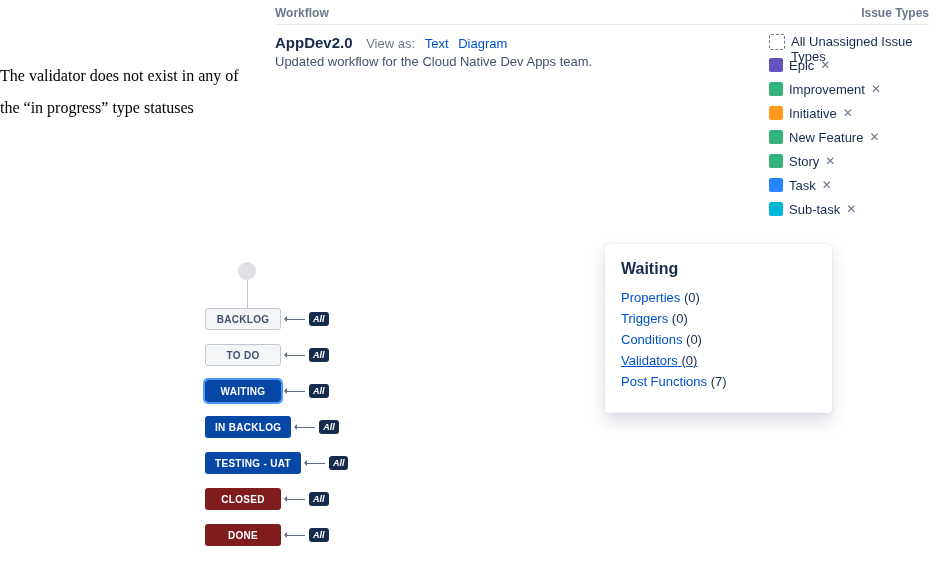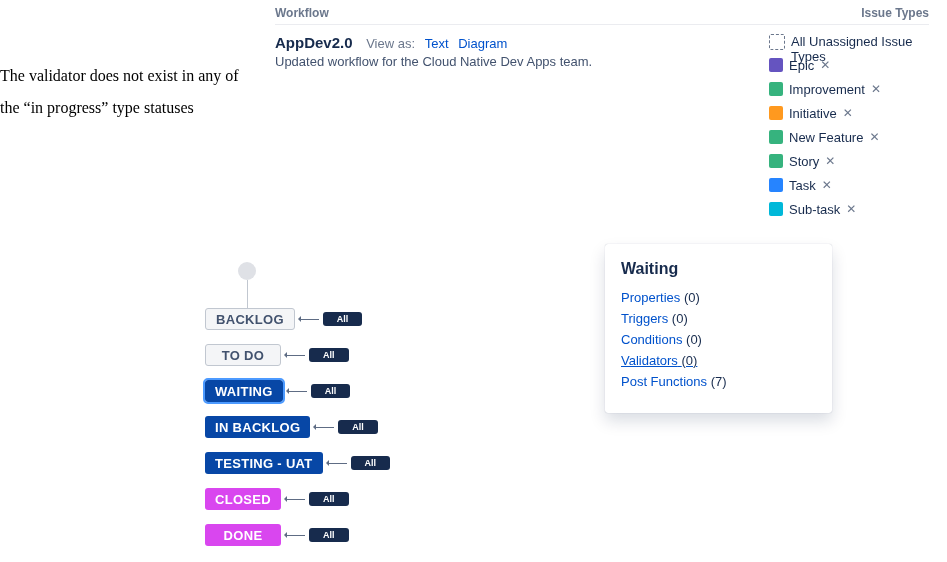--- a/index.html
+++ b/index.html
@@ -12,27 +12,27 @@
   .view-as a{color:#0052cc;text-decoration:none;margin-left:6px;cursor:pointer;}
   .wf-desc{position:absolute;left:275px;top:54px;font-size:13px;color:#42526e;}
   .issue-types{position:absolute;right:18px;top:34px;width:160px;}
   .it-row{display:flex;align-items:flex-start;height:24px;font-size:13px;color:#172b4d;cursor:pointer;}
   .it-icon{width:14px;height:14px;border-radius:2px;display:inline-flex;align-items:center;justify-content:center;font-size:10px;font-weight:700;color:#fff;margin-right:6px;flex-shrink:0;}
   .it-unassigned{border:1px dashed #6b778c;background:#fff;}
   .it-x{color:#6b778c;margin-left:6px;font-size:12px;cursor:pointer;}
   .diagram{position:absolute;left:205px;top:270px;}
   .start-circle{position:absolute;left:33px;top:-8px;width:18px;height:18px;border-radius:50%;background:#dfe1e6;}
   .status-row{position:relative;height:22px;margin-bottom:14px;display:flex;align-items:center;}
-  .status{min-width:76px;height:22px;padding:0 10px;display:flex;align-items:center;justify-content:center;font-size:13px;font-weight:700;letter-spacing:.3px;border-radius:3px;box-sizing:border-box;}
+  .status{min-width:76px;height:22px;padding:0 10px;display:flex;align-items:center;justify-content:center;font-size:10px;font-weight:700;letter-spacing:.3px;border-radius:3px;box-sizing:border-box;}
   .st-todo{background:#f4f5f7;border:1px solid #c1c7d0;color:#42526e;}
   .st-inprog{background:#0747a6;color:#fff;}
-  .st-done{background:#d946ef;color:#fff;}
+  .st-done{background:#7f1d1d;color:#fff;}
   .arrow-in{width:20px;height:1px;background:#5e6c84;margin:0 4px;position:relative;}
   .arrow-in::before{content:"";position:absolute;left:-4px;top:-3px;border:3px solid transparent;border-right-color:#5e6c84;}
-  .all-badge{background:#172b4d;color:#fff;font-size:9px;font-weight:700;padding:2px 14px;border-radius:3px;}
+  .all-badge{background:#172b4d;color:#fff;font-size:9px;font-weight:700;padding:2px 4px;border-radius:3px;font-style:italic;}
   .panel{position:absolute;left:605px;top:244px;width:195px;background:#fff;box-shadow:0 0 1px rgba(9,30,66,.3),0 8px 16px rgba(9,30,66,.15);border-radius:3px;padding:16px 16px 18px 16px;}
   .panel-title{font-size:16px;font-weight:600;margin-bottom:12px;}
   .panel-actions{display:flex;align-items:center;gap:14px;margin-bottom:16px;}
   .btn-edit{background:#f4f5f7;border:none;border-radius:3px;padding:5px 10px;font-size:13px;color:#42526e;cursor:pointer;display:flex;align-items:center;gap:5px;}
   .link{color:#0052cc;font-size:13px;cursor:pointer;}
   .opt-head{font-size:13px;font-weight:700;color:#172b4d;margin-bottom:8px;}
   .opt-row{font-size:13px;color:#0052cc;margin-bottom:6px;cursor:pointer;}
   .opt-row .cnt{color:#172b4d;}
   .opt-row.ul{text-decoration:underline;}
   .start-line{position:absolute;left:42px;top:10px;width:1px;height:38px;background:#c1c7d0;}

